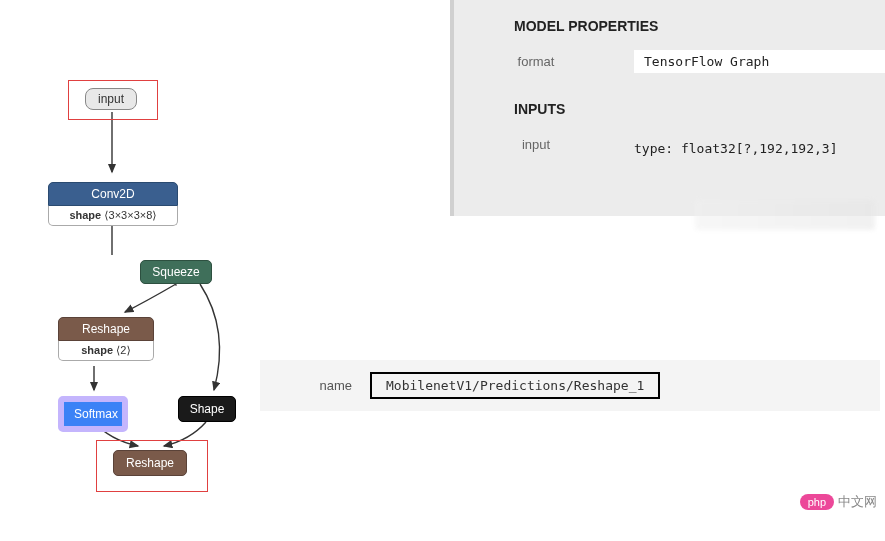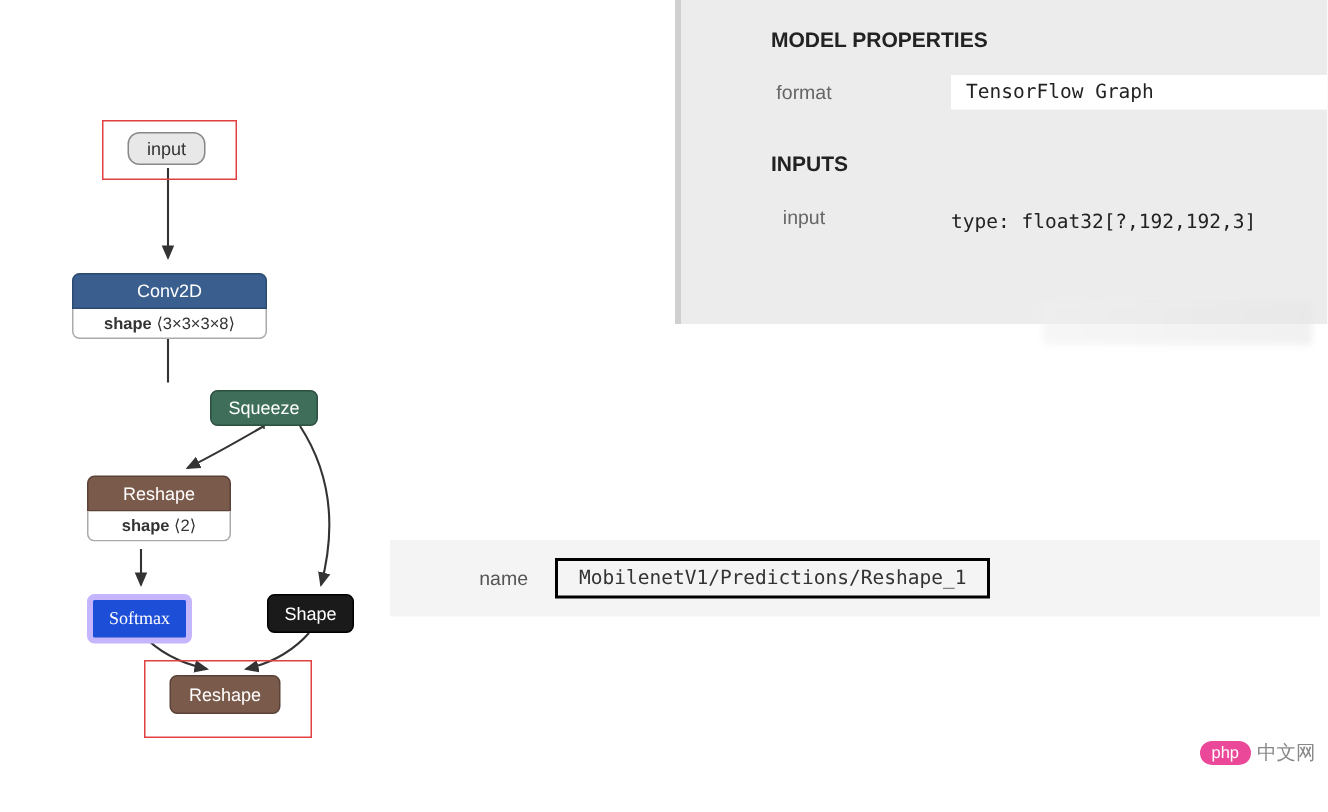--- a/index.html
+++ b/index.html
@@ -21,21 +21,21 @@
     .conv2d { left: 18px; top: 102px; width: 130px; }
     .conv2d .node-header { background: #3a5f8f; border: 1px solid #2a4a70; }
     
     .squeeze { left: 110px; top: 180px; width: 72px; }
     .squeeze .node-header { background: #3f6f5a; border: 1px solid #2d5040; }
     
     .reshape1 { left: 28px; top: 237px; width: 96px; }
     .reshape1 .node-header { background: #7a5a4a; border: 1px solid #5a4238; }
     
     .softmax { left: 28px; top: 316px; width: 70px; }
-    .softmax .node-header { background: #1d4ed8; border: 4px solid #c4b5fd; padding: 5px 10px; font-family: Liberation Serif, serif; }
+    .softmax .node-header { background: #3b82f6; border: 6px solid #c4b5fd; padding: 5px 10px; }
     
     .shape { left: 148px; top: 316px; width: 58px; }
     .shape .node-header { background: #1a1a1a; border: 1px solid #000; padding: 5px 10px; }
     
     .reshape2 { left: 83px; top: 370px; width: 74px; }
     .reshape2 .node-header { background: #7a5a4a; border: 1px solid #5a4238; padding: 5px 10px; }
     
     
     .arrows { position: absolute; left: 0; top: 0; width: 250px; height: 440px; pointer-events: none; }
     

